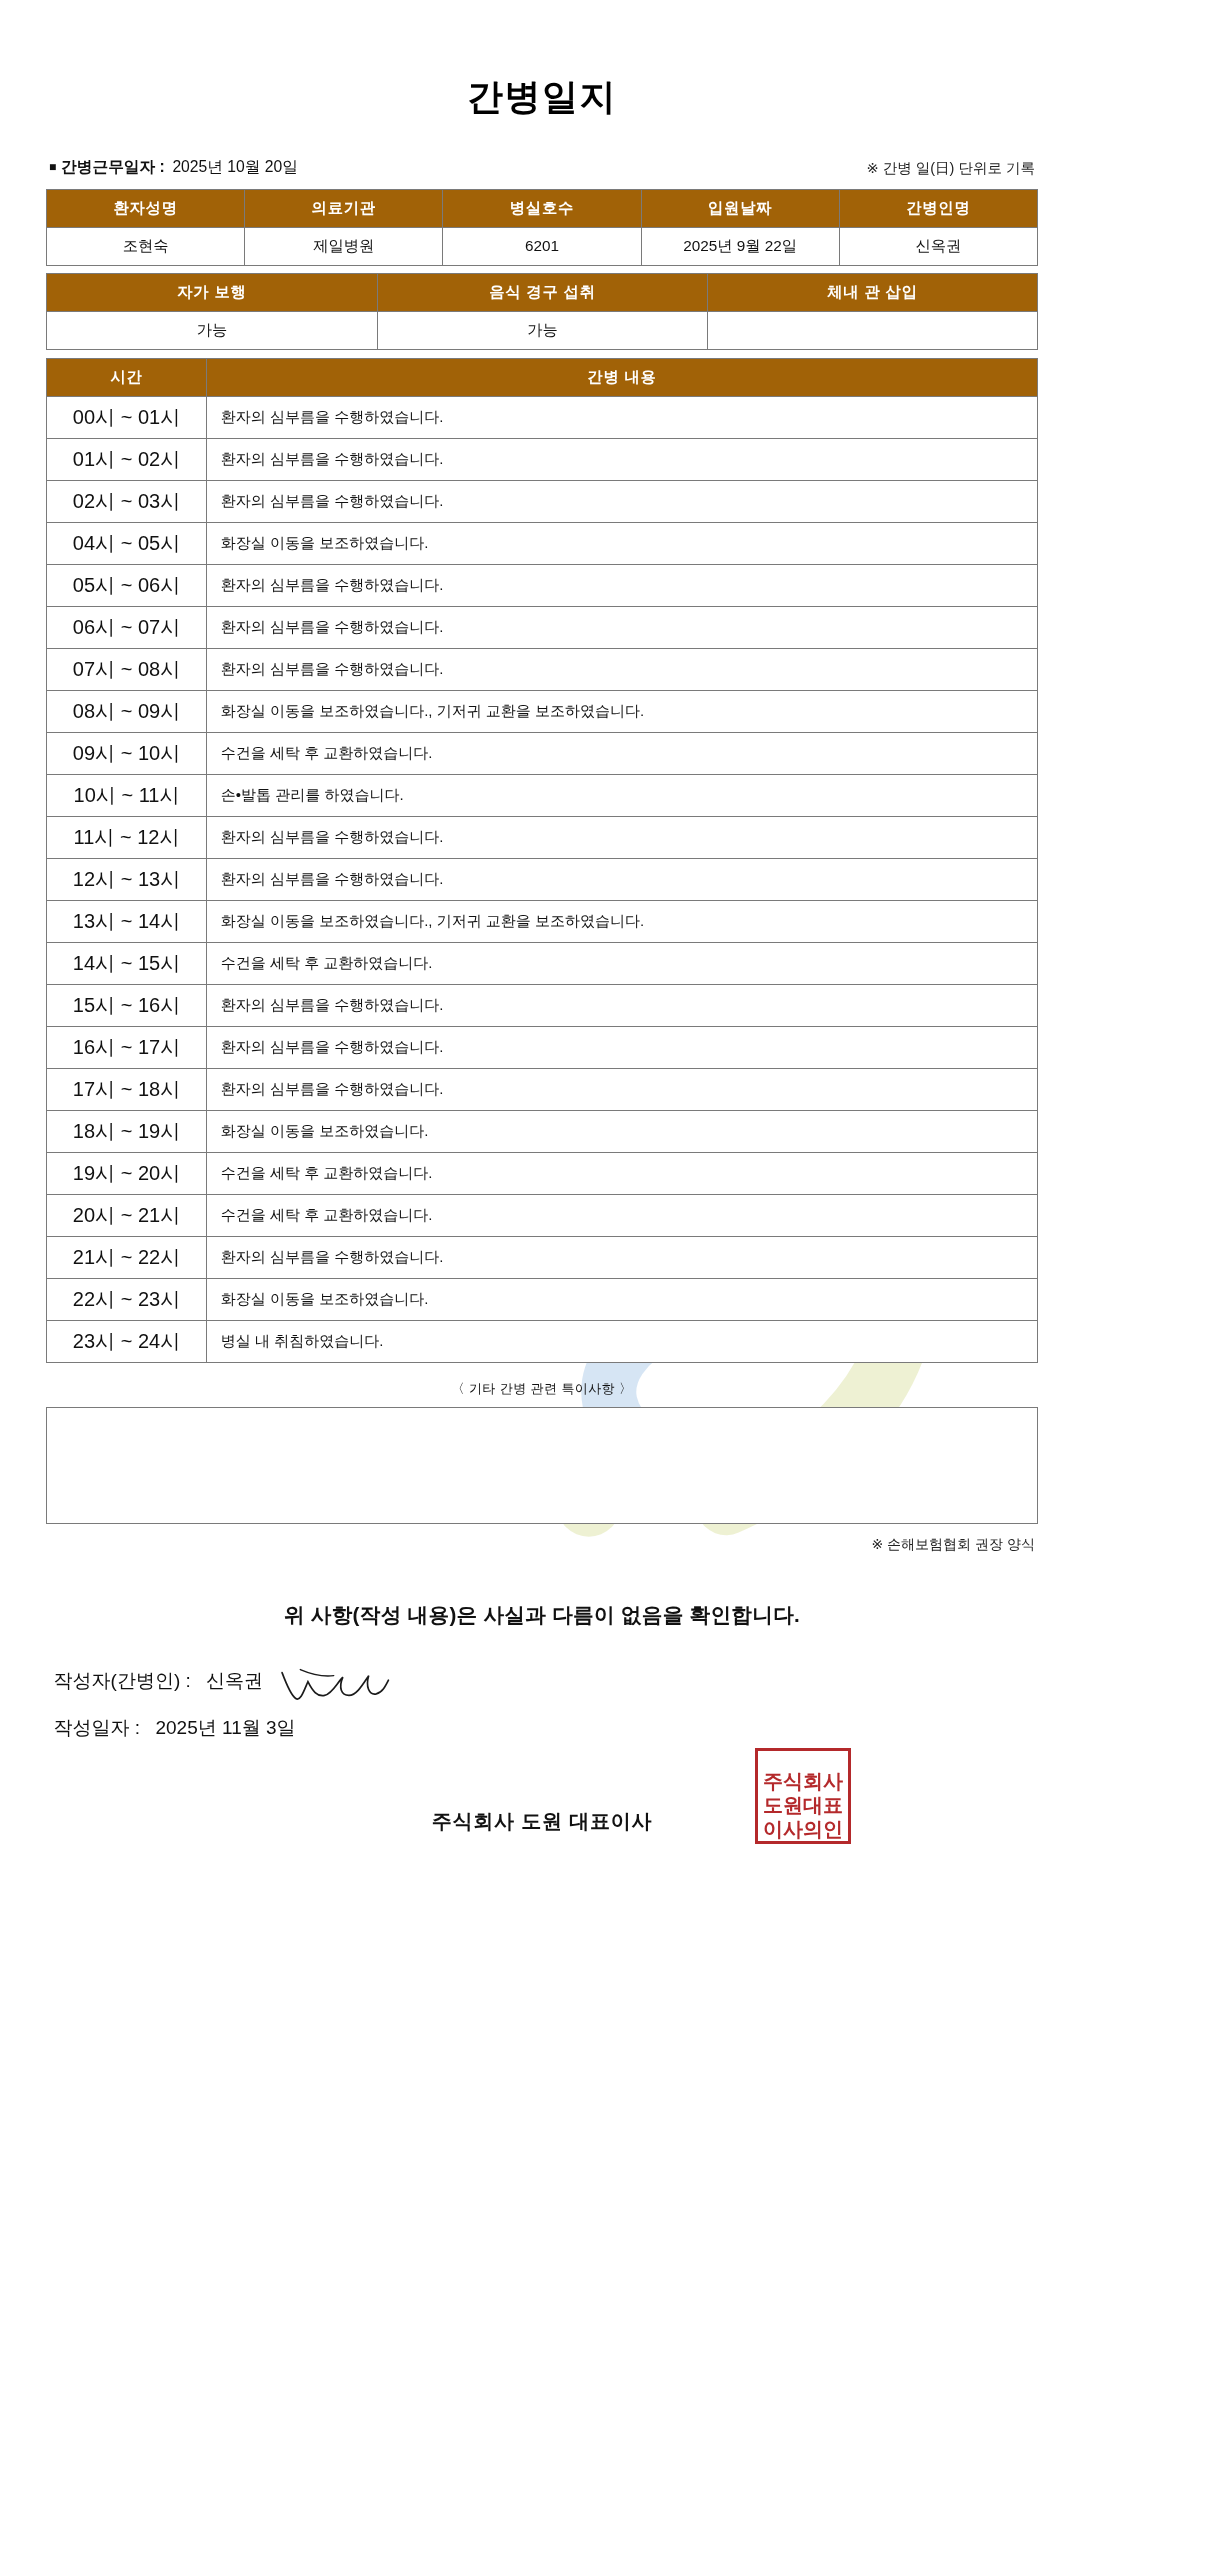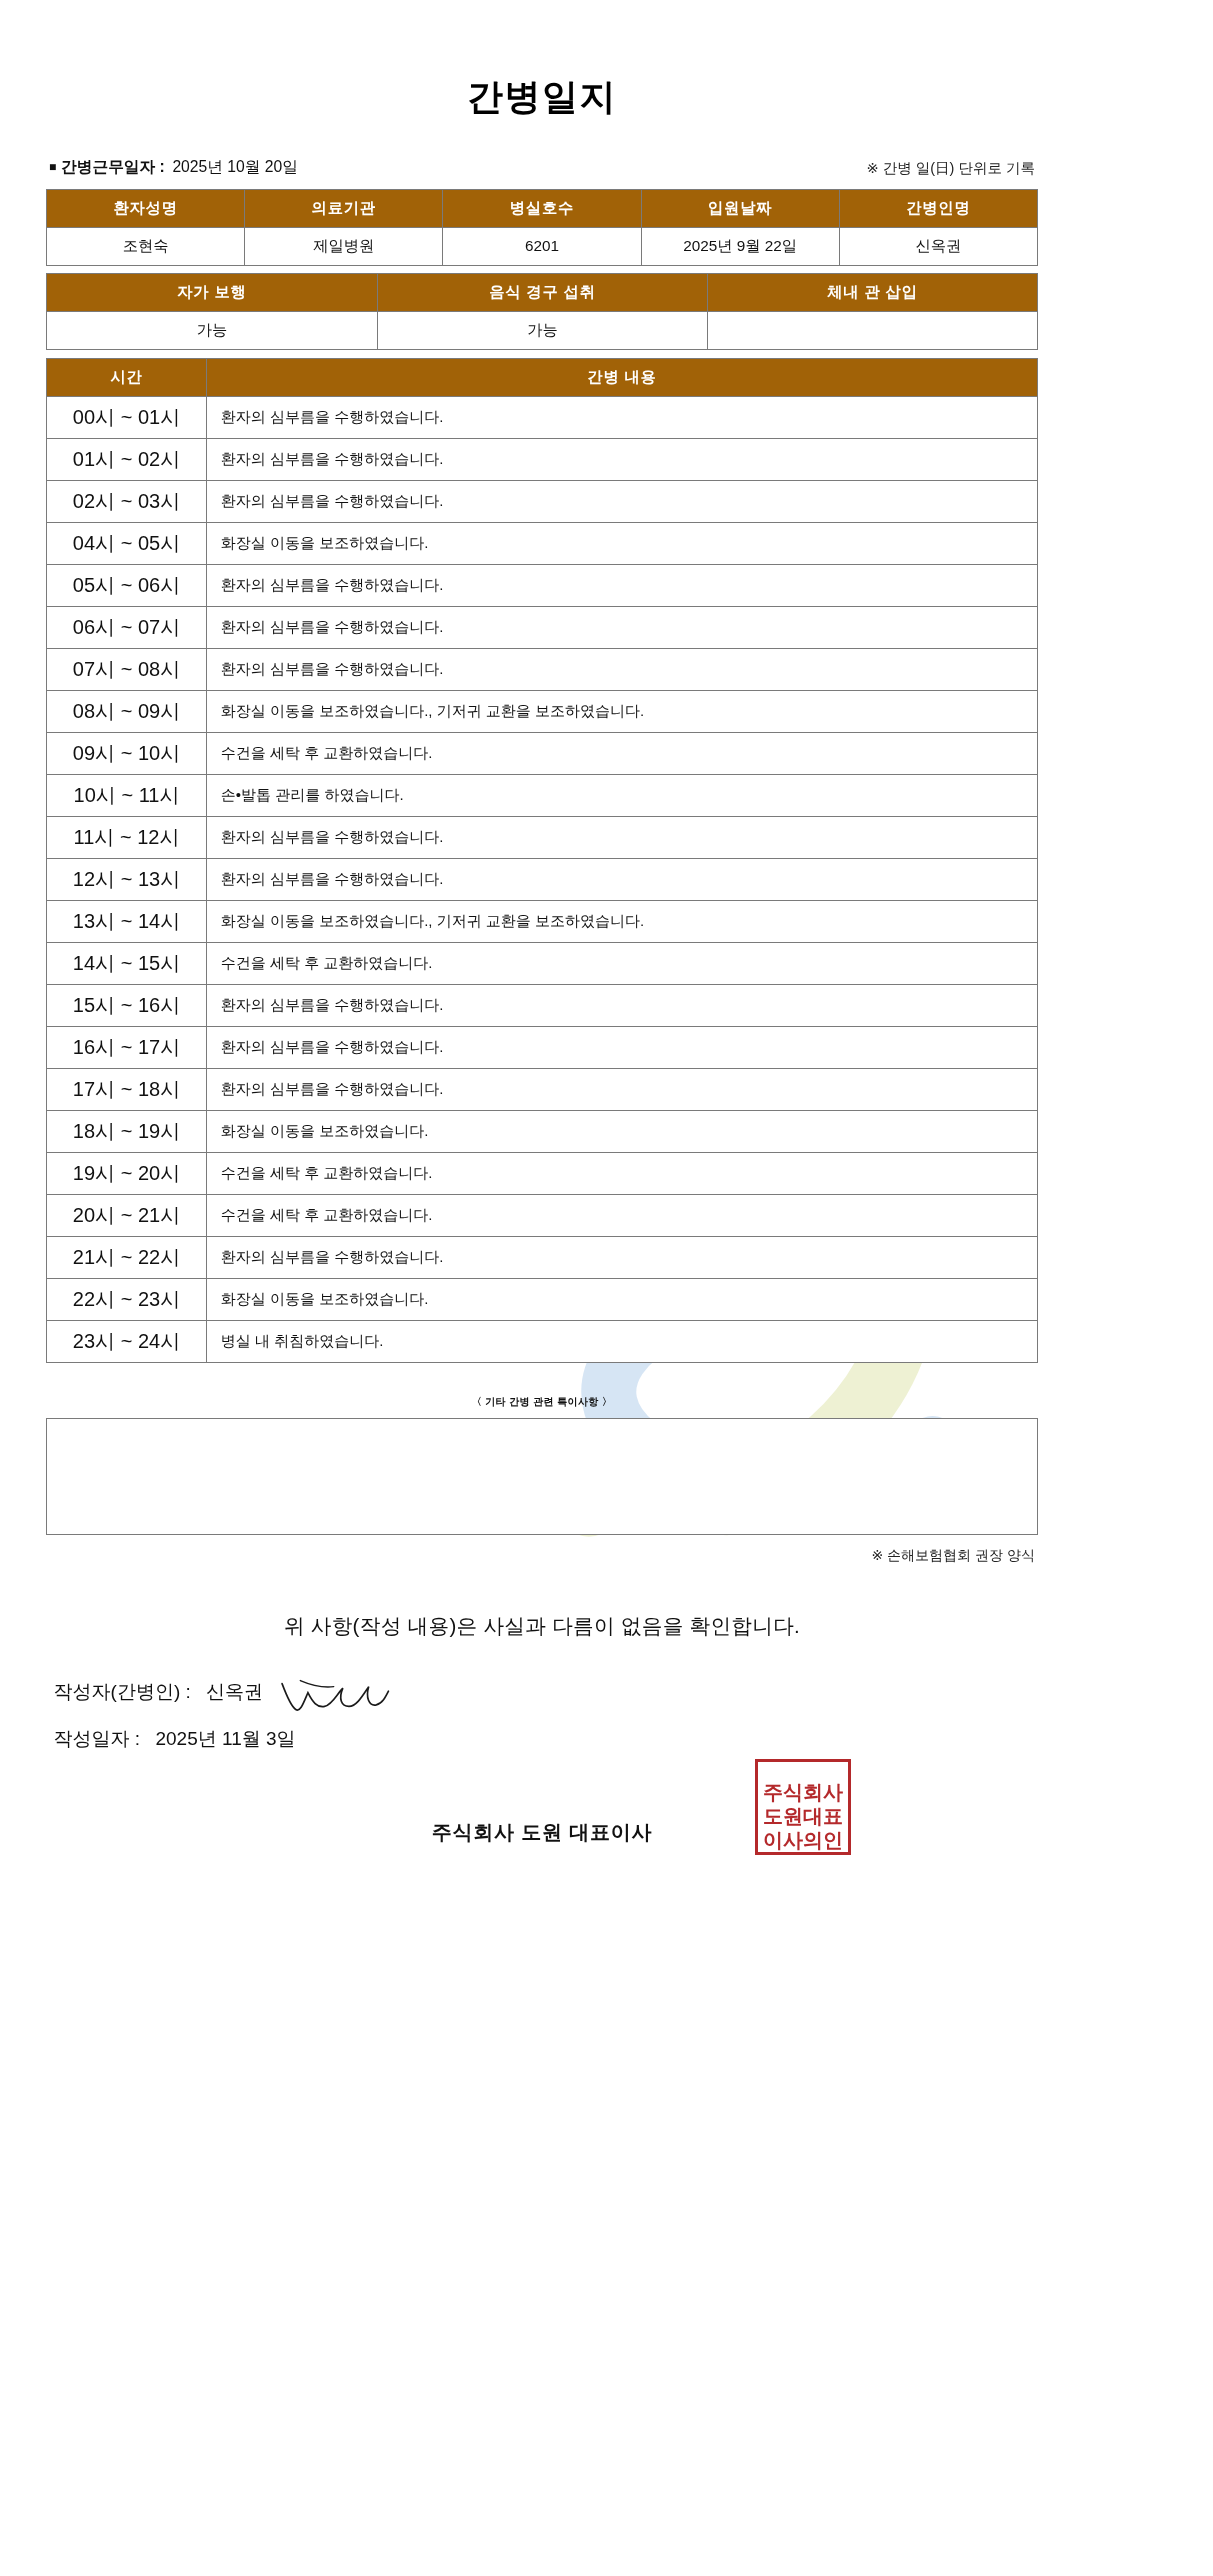--- a/index.html
+++ b/index.html
@@ -105,42 +105,42 @@
   }
   table.t3 td.desc {
     text-align: left;
     padding-left: 13.8px;
     font-size: 15px;
     height: 39px;
   }
   table.t3 th.time-h { width: 157px; }
   .etc-caption {
     text-align: center;
-    font-size: 10px;
-    font-weight: bold;
-    margin-top: 32px;
+    font-size: 13px;
+    font-weight: normal;
+    margin-top: 17px;
     margin-bottom: 9.2px;
     letter-spacing: 0.4px;
   }
   .etc-box {
     border: 0.8px solid #7a7a7a;
     height: 115px;
     background: #fff;
   }
   .form-note {
     text-align: right;
     font-size: 14px;
     margin-top: 12.2px;
     color: #222;
     padding-right: 3.1px;
   }
   .confirm-line {
     text-align: center;
     font-size: 20.6px;
-    font-weight: normal;
+    font-weight: bold;
     margin-top: 47px;
     letter-spacing: 0.3px;
   }
   .sign-block {
     margin-top: 34px;
     padding-left: 7.6px;
   }
   .sign-row {
     font-size: 19px;
     margin-bottom: 20px;

